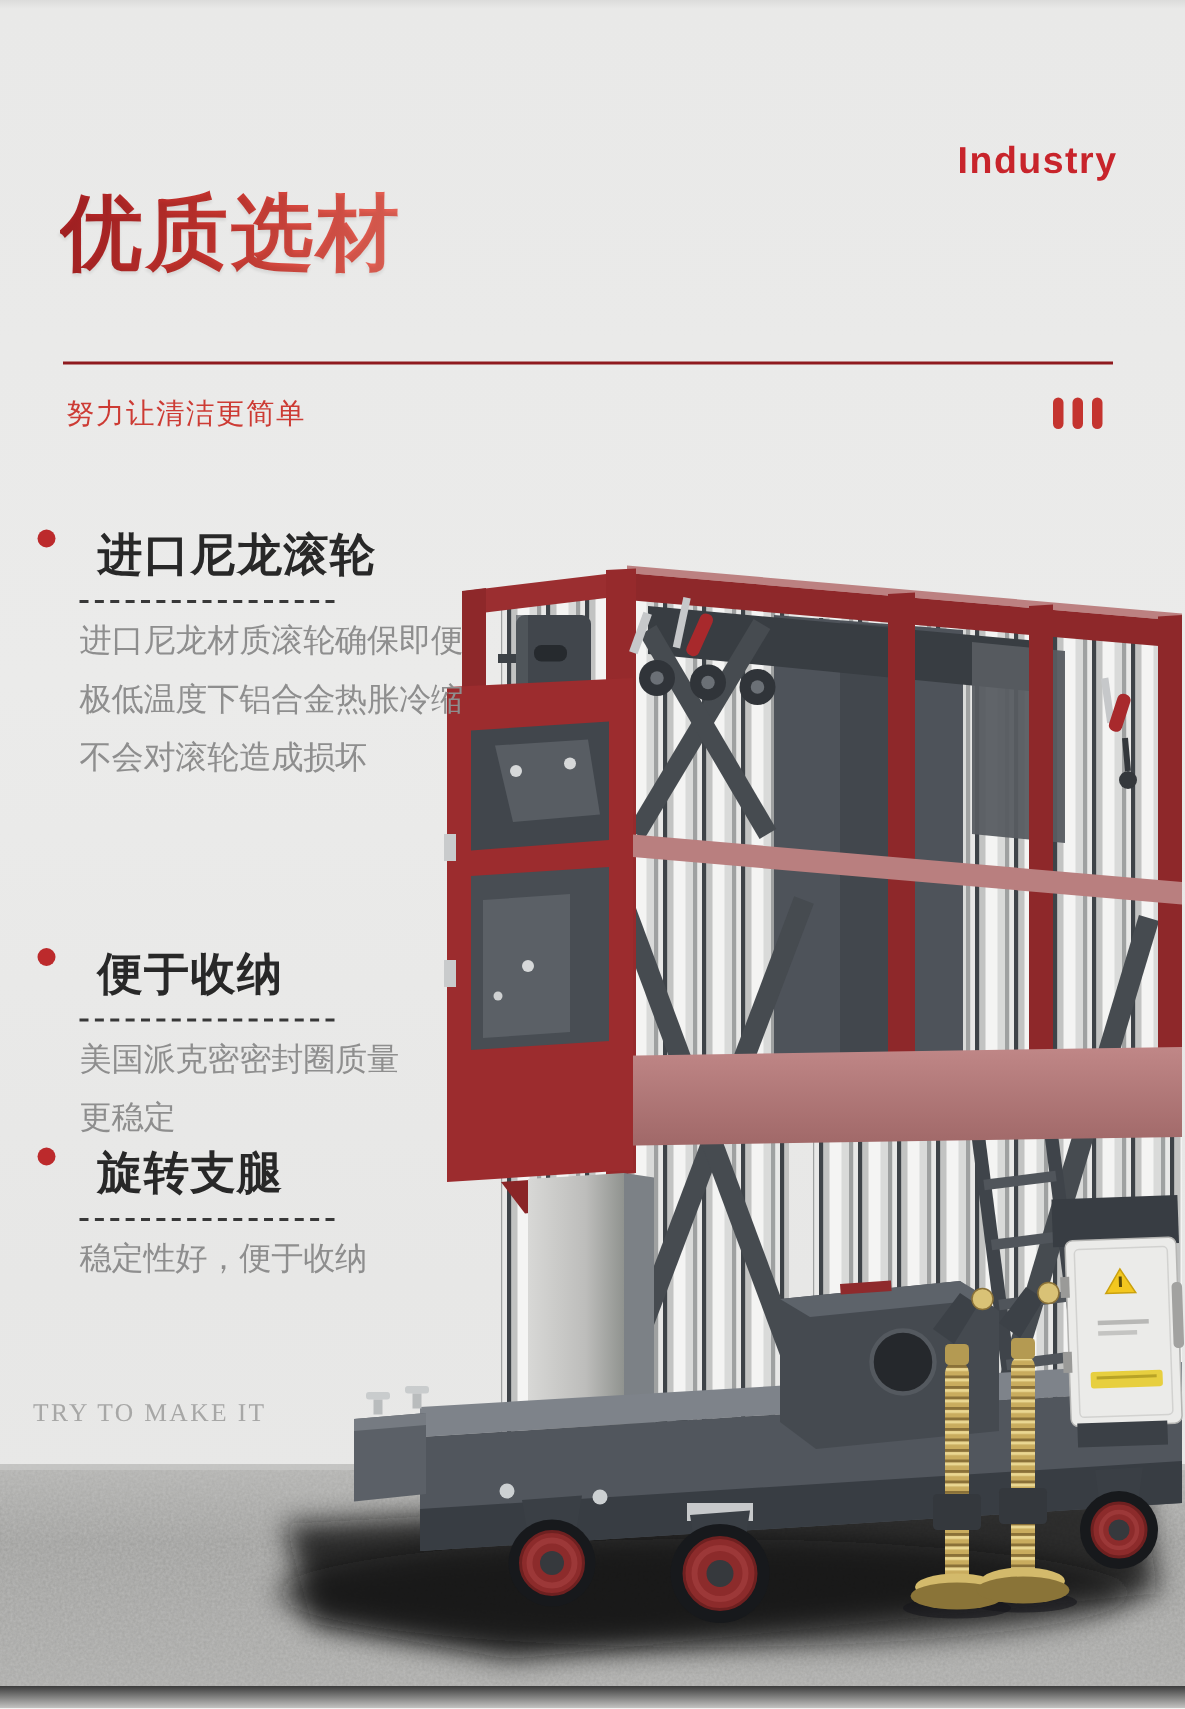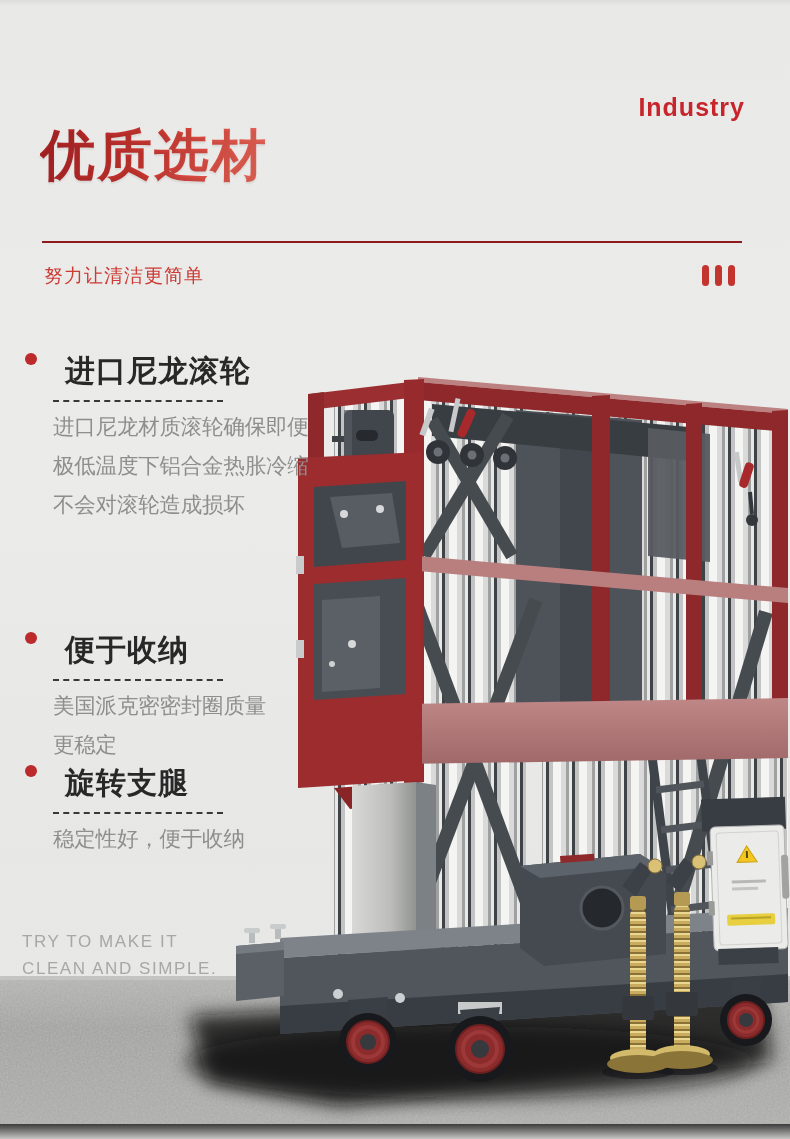--- a/index.html
+++ b/index.html
@@ -19,21 +19,21 @@
   #menu-bars{right:55px;top:265px;display:flex;gap:6px;}
   #menu-bars i{display:block;width:7px;height:21px;border-radius:4px;background:#c4342f;}
   
   .feature{left:53px;width:300px;}
   .feature .dot{position:absolute;left:-28px;top:11px;width:12px;height:12px;border-radius:50%;background:#bc2a2c;}
   .feature h3{margin:12px;font-size:30px;line-height:34px;font-weight:700;color:#282828;letter-spacing:1px;}
   .feature .dash{width:170px;height:0;border-top:2px dashed #383838;margin-top:9px;}
   .feature .desc{margin-top:6px;font-size:21.5px;line-height:39px;color:#8e8e8e;letter-spacing:-0.2px;}
   #f0{top:342px;} #f1{top:503px;} #f2{top:621px;} #f3{top:754px;}
   
-  #tagline{left:22px;top:928px;font-size:17px;line-height:27px;color:#a7a7a6;letter-spacing:1.6px;}
+  #tagline{left:22px;top:928px;font-size:17px;line-height:27px;color:#a7a7a6;letter-spacing:1.6px;font-family:Liberation Serif, serif;}
   
   #scene{left:0;top:0;width:790px;height:1139px;}
 </style>
 </head>
 <body>
 
 <div id="page">
 
   <svg id="scene" class="abs" viewBox="0 0 790 1139" xmlns="http://www.w3.org/2000/svg">
     <defs>
@@ -296,16 +296,15 @@
     <span class="dot"></span>
     <h3>旋转支腿</h3>
     <div class="dash"></div>
     <div class="desc">
       <div>稳定性好，便于收纳</div>
     </div>
   </div>
 
   <div id="tagline" class="abs">
     <div>TRY TO MAKE IT</div>
-    <div>CLEAN AND SIMPLE.</div>
   </div>
 
 </div>
 
 </body></html>

